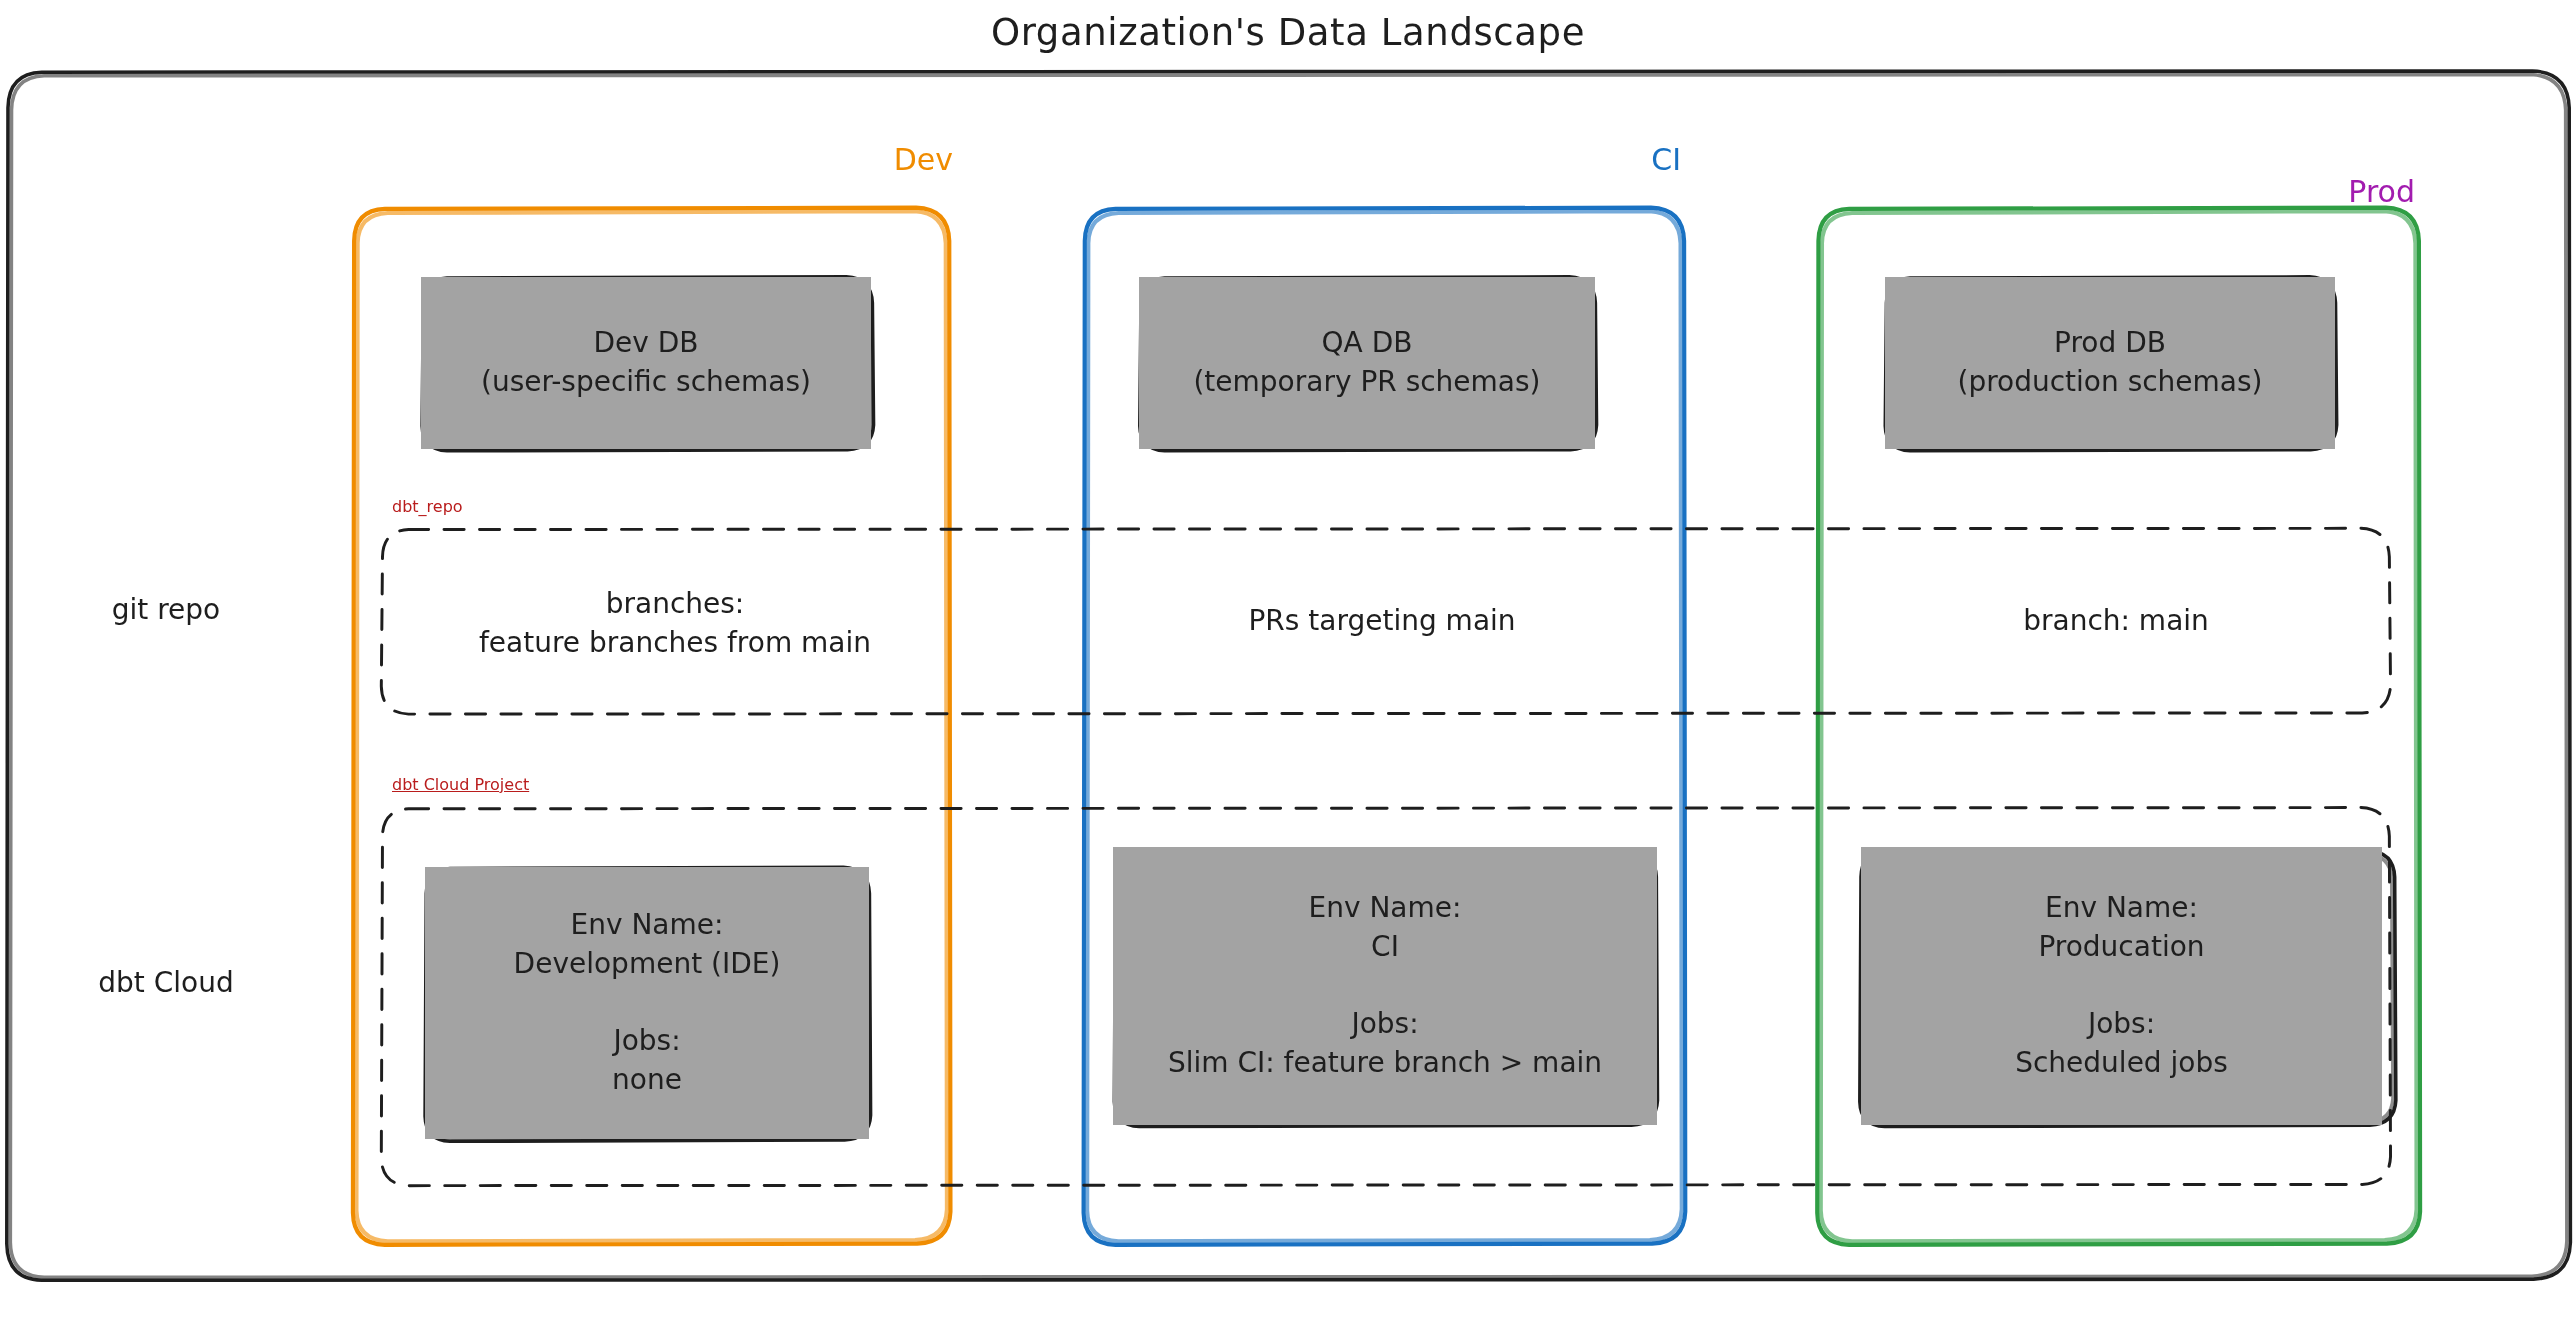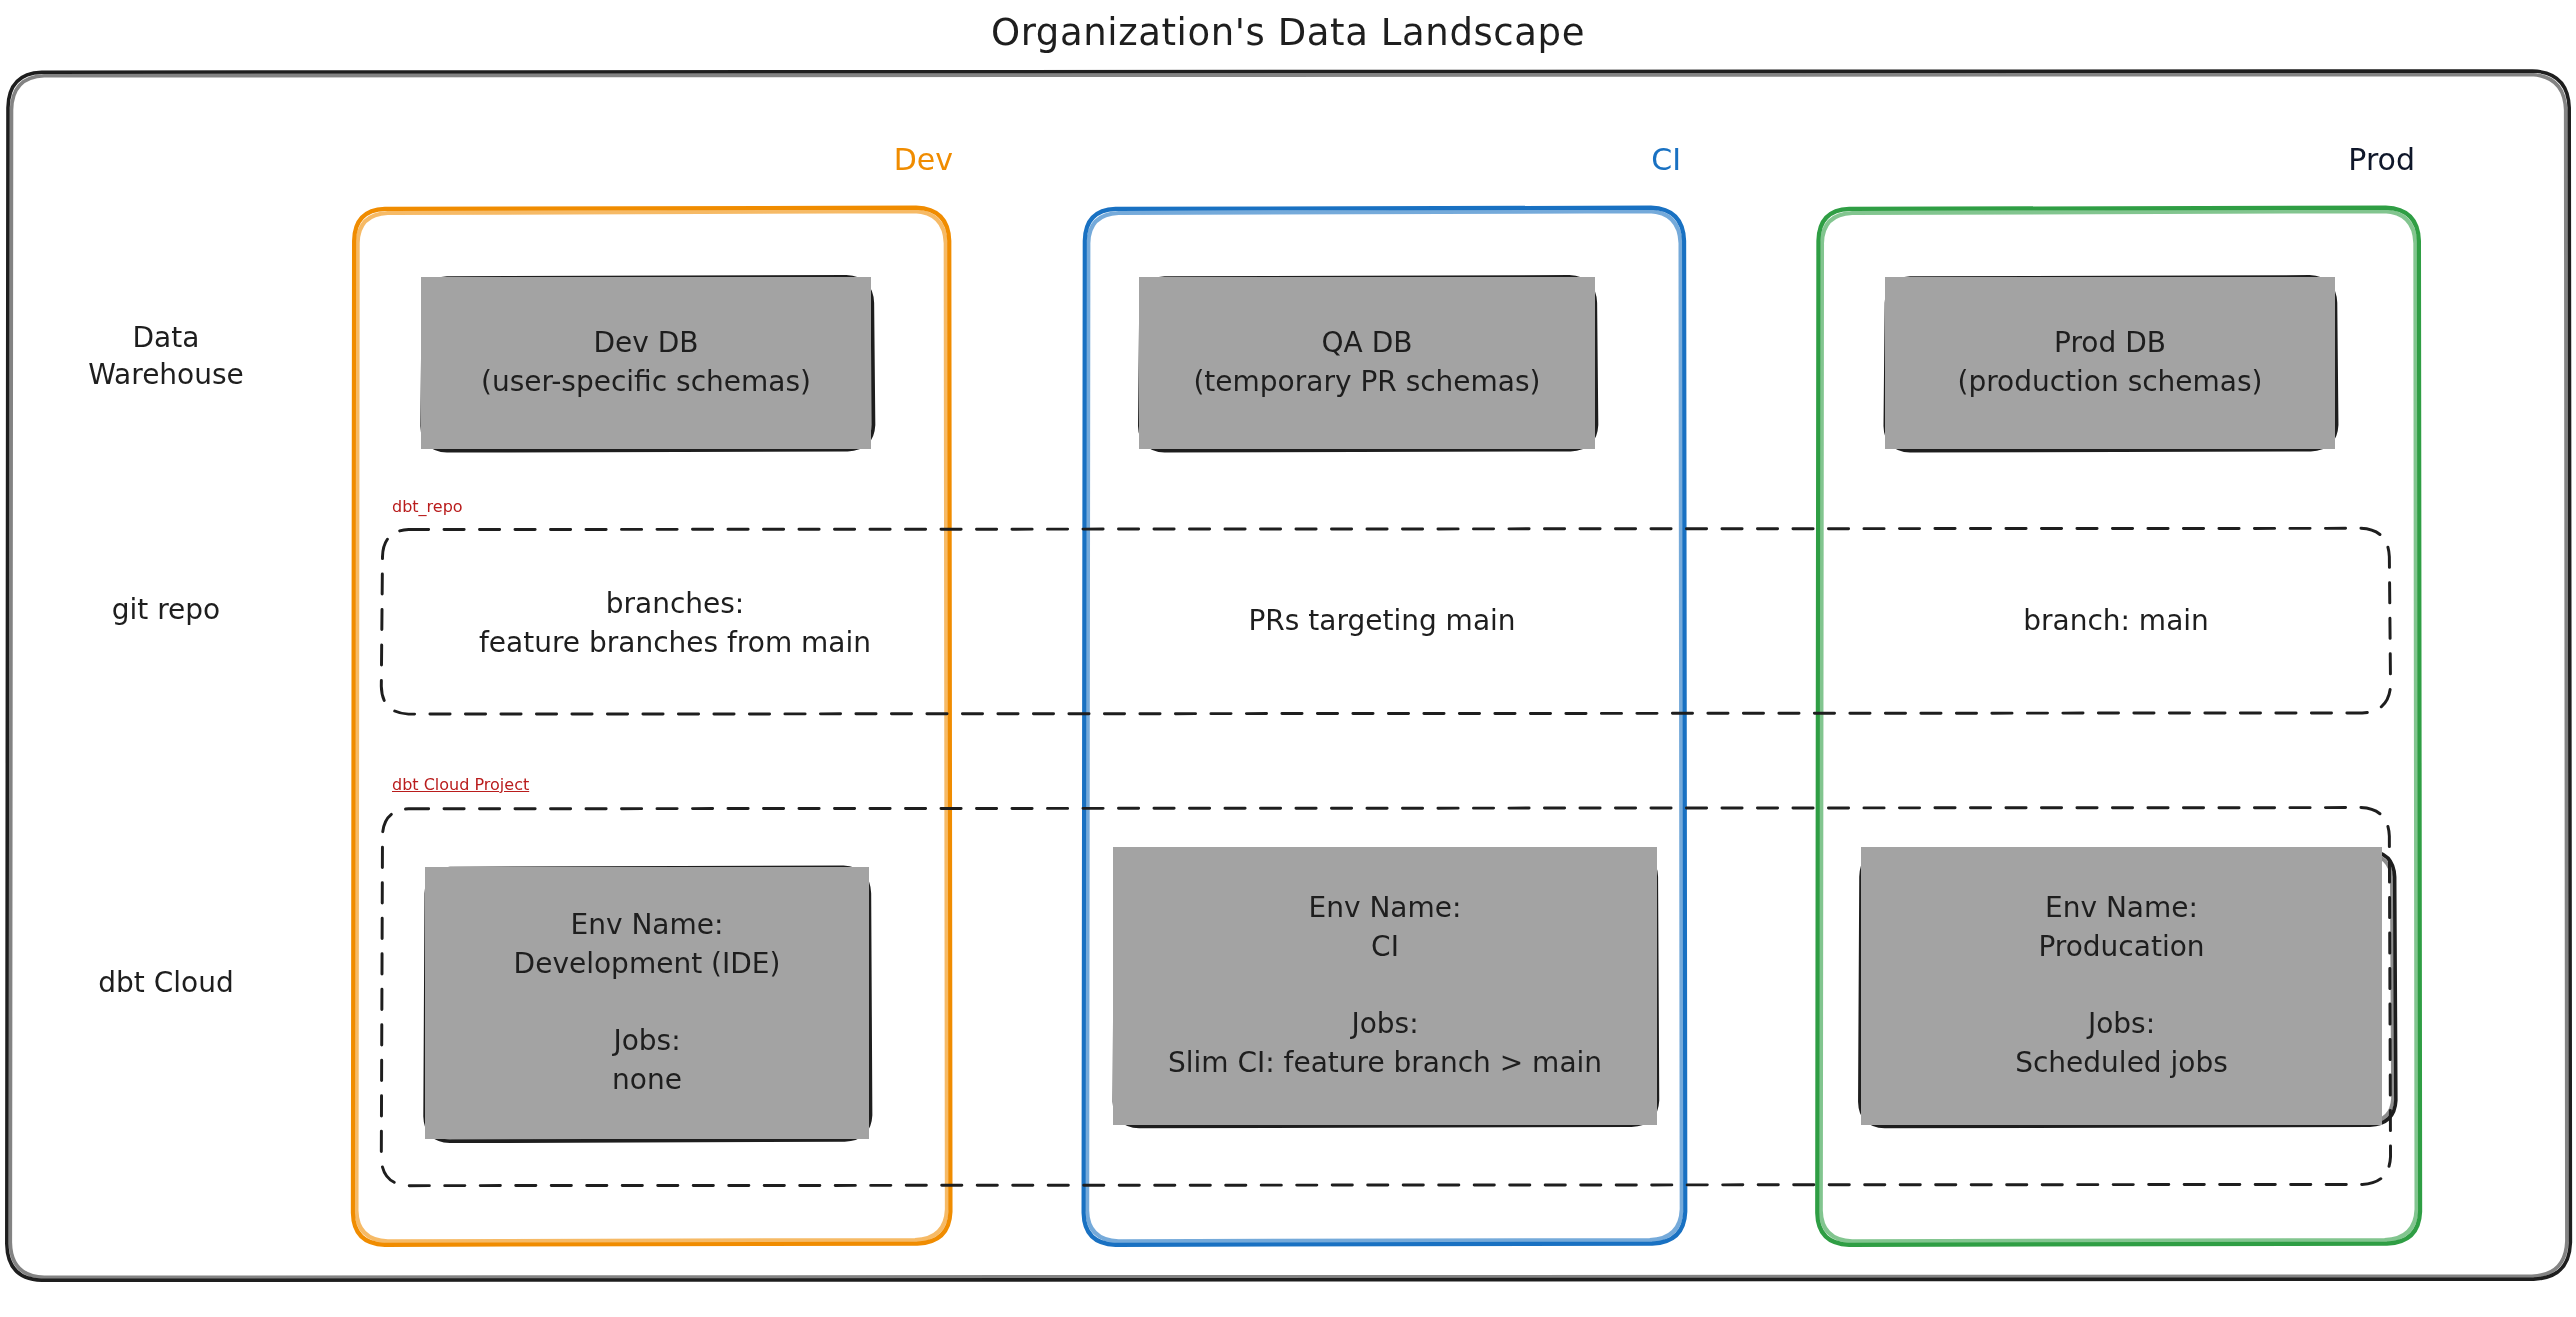--- a/index.html
+++ b/index.html
@@ -27,21 +27,21 @@
   
   .col-header{
     position:absolute;
     text-align:right;
     font-size:30px;
     top:142px;
     font-family:"DejaVu Sans", sans-serif;
   }
   #col-header-dev{left:355px;width:598px;color:#f08c00;}
   #col-header-ci{left:1083px;width:598px;color:#1971c2;}
-  #col-header-prod{left:1817px;width:598px;color:#0f172a;}
+  #col-header-prod{left:1817px;width:598px;color:#a21caf;margin-top:32px;}
 
   
   .row-label{
     position:absolute;left:18px;width:296px;
     text-align:center;font-size:28px;line-height:1.32;
     color:#1e1e1e;
   }
   #row-label-warehouse{top:320px;}
   #row-label-git{top:592px;}
   #row-label-dbtcloud{top:965px;}
@@ -151,22 +151,20 @@
         <path d="M 3189 1446 L 4000 1444 Q 4040 1446 4042 1485 L 4044 1857 Q 4042 1895 4002 1897 L 3189 1899 Q 3150 1897 3149 1859 L 3151 1485 Q 3152 1448 3189 1446 Z" opacity="0.5"></path>
       </g>
 
     </g>
   </svg>
 
   <div class="col-header" id="col-header-dev">Dev</div>
   <div class="col-header" id="col-header-ci">CI</div>
   <div class="col-header" id="col-header-prod">Prod</div>
 
-  <div class="row-label" id="row-label-warehouse" style="white-space:pre-line;">Data
-Warehouse</div>
   <div class="row-label" id="row-label-git" style="white-space:pre-line;">git repo</div>
   <div class="row-label" id="row-label-dbtcloud" style="white-space:pre-line;">dbt Cloud</div>
 
   <div class="group-caption" id="caption-dbt-repo">dbt_repo</div>
   <div class="group-caption" id="caption-dbt-cloud-project">dbt Cloud Project</div>
 
   <div class="card" id="card-dev-db">
     <span class="card-text">Dev DB
 (user-specific schemas)</span>
   </div>

